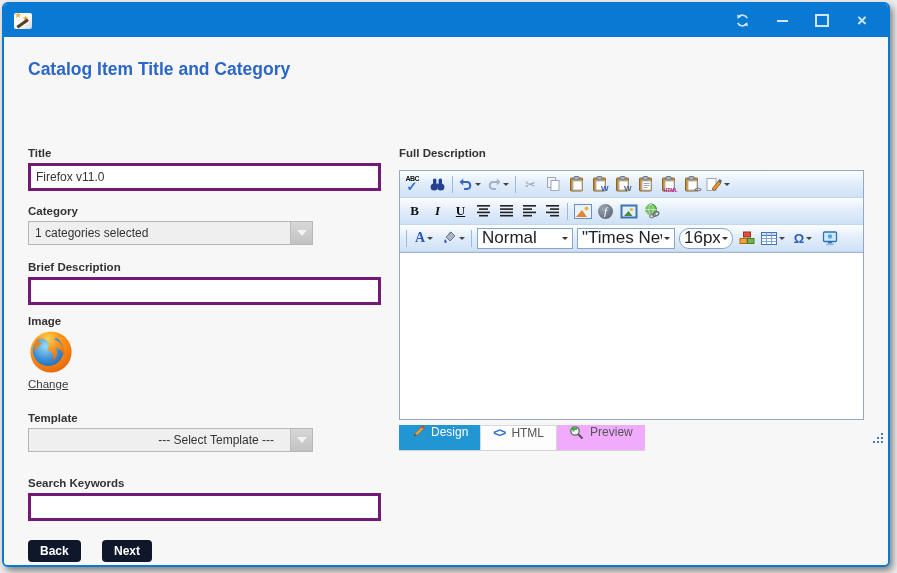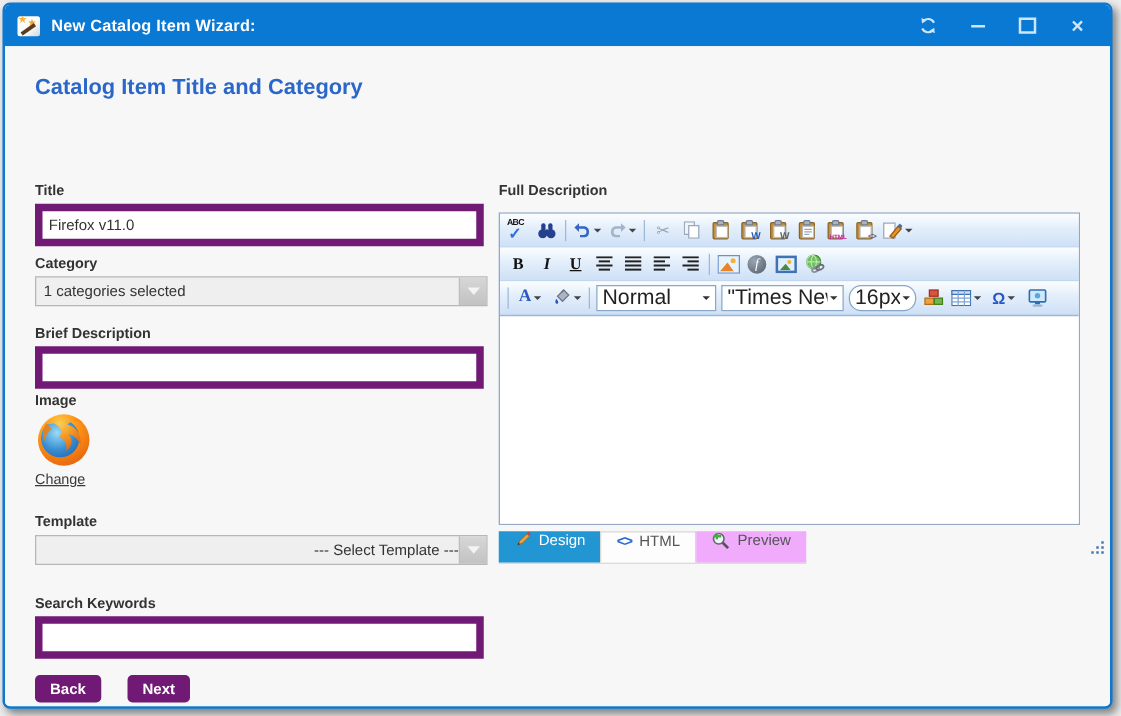--- a/index.html
+++ b/index.html
@@ -17,28 +17,28 @@
   .ctrl{display:flex;align-items:center;justify-content:center;width:16px;height:16px;cursor:pointer;}
   .min-bar{width:11px;height:2px;background:#cfe6f9;}
   .max-box{width:10px;height:9px;border:2px solid #cfe6f9;}
   .close-x{color:#cfe6f9;font-size:17px;line-height:14px;font-weight:bold;}
   
   .content{position:absolute;top:33px;left:0;right:0;bottom:0;background:#f7f7f7;}
   .abs{position:absolute;}
   .heading{left:24px;top:22px;font-size:17.5px;font-weight:bold;color:#2b66c9;}
   .intro{left:24px;top:62px;font-size:11.5px;color:#222;line-height:16px;}
   .flabel{font-size:11.5px;font-weight:bold;color:#333;}
-  .tinput{width:337px;height:20px;border:6px solid #701a75;background:#fff;font-size:12px;color:#333;
+  .tinput{width:337px;height:20px;border:3px solid #701a75;background:#fff;font-size:12px;color:#333;
           padding:1px 5px;font-family:"Liberation Sans",sans-serif;}
-  .selectbox{width:362px;height:24px;background:#efefef;border:1px solid #b7b7b7;display:flex;align-items:center;box-sizing:border-box;}
+  .selectbox{width:285px;height:24px;background:#efefef;border:1px solid #b7b7b7;display:flex;align-items:center;box-sizing:border-box;gap:16px;}
   .selectbox .seltext{flex:1;font-size:12px;color:#333;padding-left:6px;}
   .selarrow{width:21px;height:22px;background:linear-gradient(#d7d7d7,#c2c2c2);display:flex;align-items:center;justify-content:center;border-left:1px solid #bdbdbd;}
   .selarrow i{width:0;height:0;border-left:5px solid transparent;border-right:5px solid transparent;border-top:6px solid #f4f4f4;}
   .changelink{font-size:11.5px;color:#3a3a3a;text-decoration:underline;cursor:pointer;}
-  .btn{position:absolute;height:22px;background:#701a75;color:#fff;font-size:12px;font-weight:bold;
+  .btn{position:absolute;height:22px;background:#0f172a;color:#fff;font-size:12px;font-weight:bold;
        border:none;border-radius:4px;padding:0 12px;cursor:pointer;font-family:"Liberation Sans",sans-serif;}
   
   .editor{left:395px;top:133px;width:463px;border:1px solid #93a8c2;background:#d7e7f9;}
   .tb-row{display:flex;align-items:center;height:26px;padding:0 3px;
           background:linear-gradient(#fcfeff,#e3eefb 45%,#cfe1f6);border-bottom:1px solid #c2d6ef;}
   .tb-row:last-of-type{border-bottom:1px solid #b4c9e4;}
   .tbtn{min-width:23px;height:21px;display:flex;align-items:center;justify-content:center;cursor:pointer;position:relative;}
   .sep{width:1px;height:17px;background:#9db8d9;margin:0 3px;flex:0 0 auto;}
   .car{width:0;height:0;border-left:3px solid transparent;border-right:3px solid transparent;border-top:3.5px solid #444;margin-left:2px;}
   .spell{position:relative;width:18px;height:16px;}
@@ -77,21 +77,20 @@
 
 <div class="stage">
   <div class="window">
 
     <div class="titlebar">
       <div class="wicon">
         <span class="star1">★</span>
         <span class="star2">★</span>
         <span class="wand"></span>
       </div>
-      <div class="title">New Catalog Item Wizard:</div>
       <div class="controls">
         <div class="ctrl">
           <svg width="15" height="15" viewBox="0 0 15 15">
             <path d="M12.2 5.2 A5.2 5.2 0 0 0 3.4 4.2" fill="none" stroke="#cfe6f9" stroke-width="1.7"></path>
             <polygon points="2.2,1.4 2.6,5.8 6.2,3.4" fill="#cfe6f9"></polygon>
             <path d="M2.8 9.8 A5.2 5.2 0 0 0 11.6 10.8" fill="none" stroke="#cfe6f9" stroke-width="1.7"></path>
             <polygon points="12.8,13.6 12.4,9.2 8.8,11.6" fill="#cfe6f9"></polygon>
           </svg>
         </div>
         <div class="ctrl">

